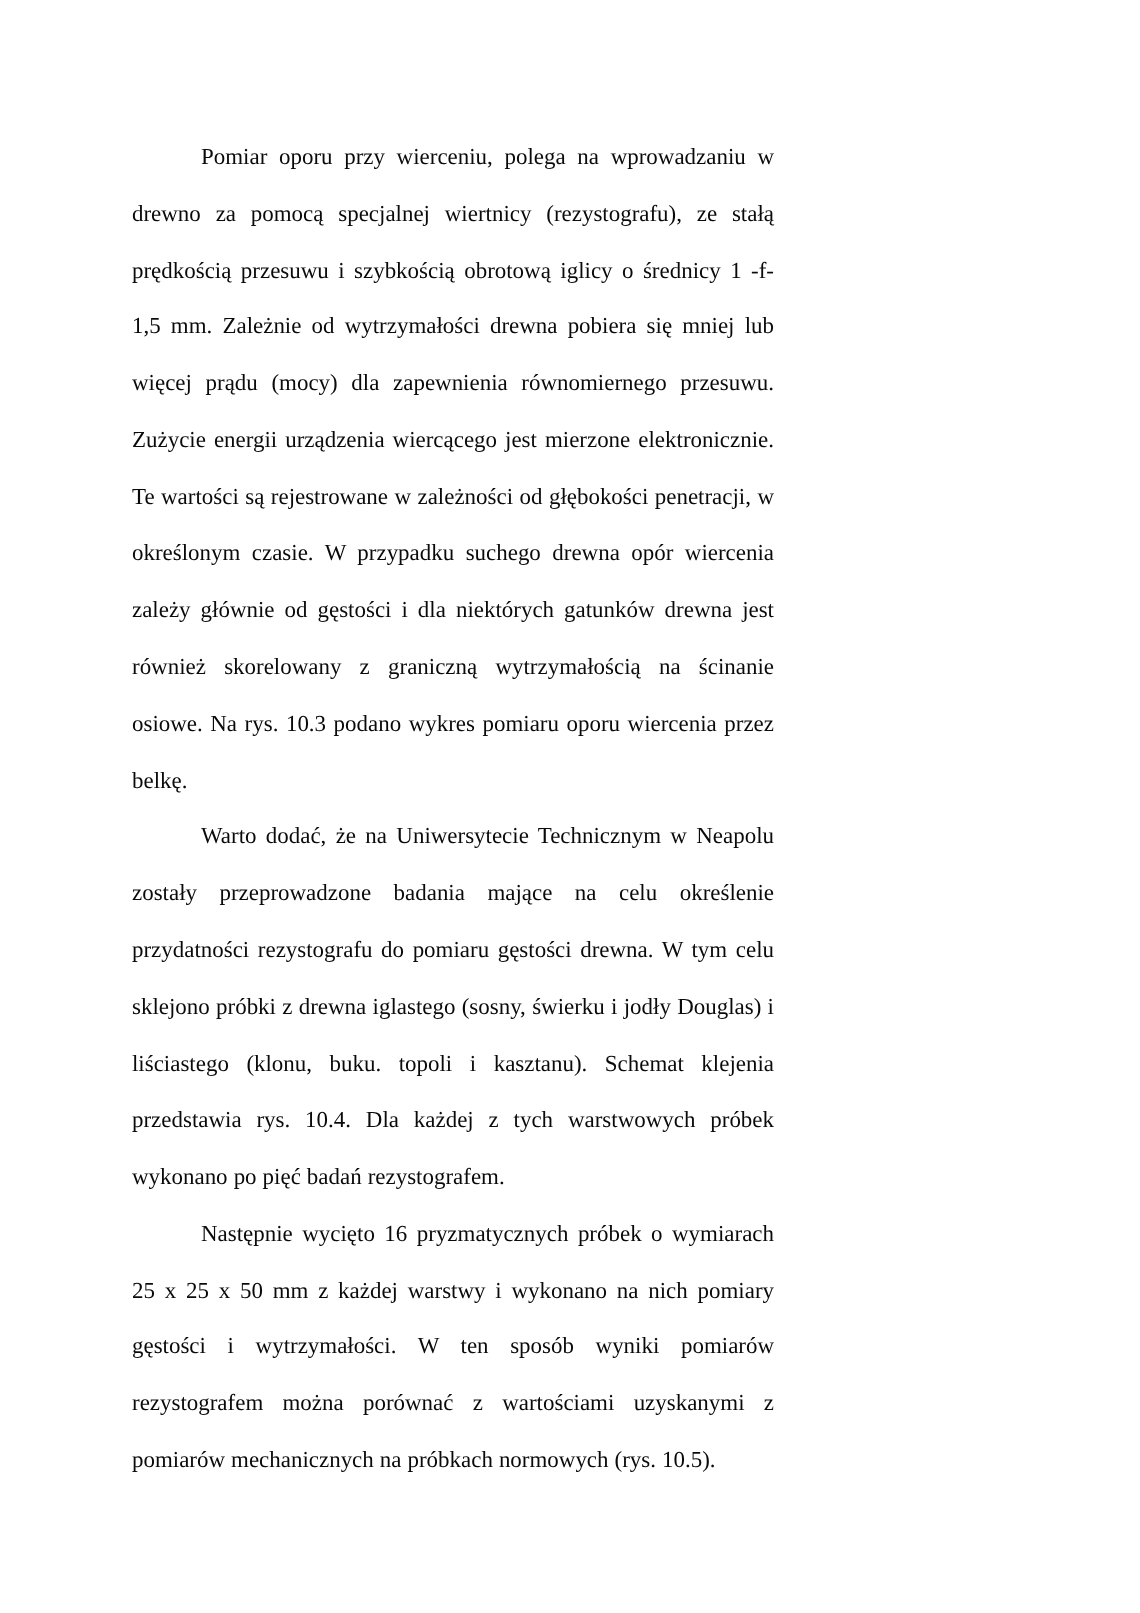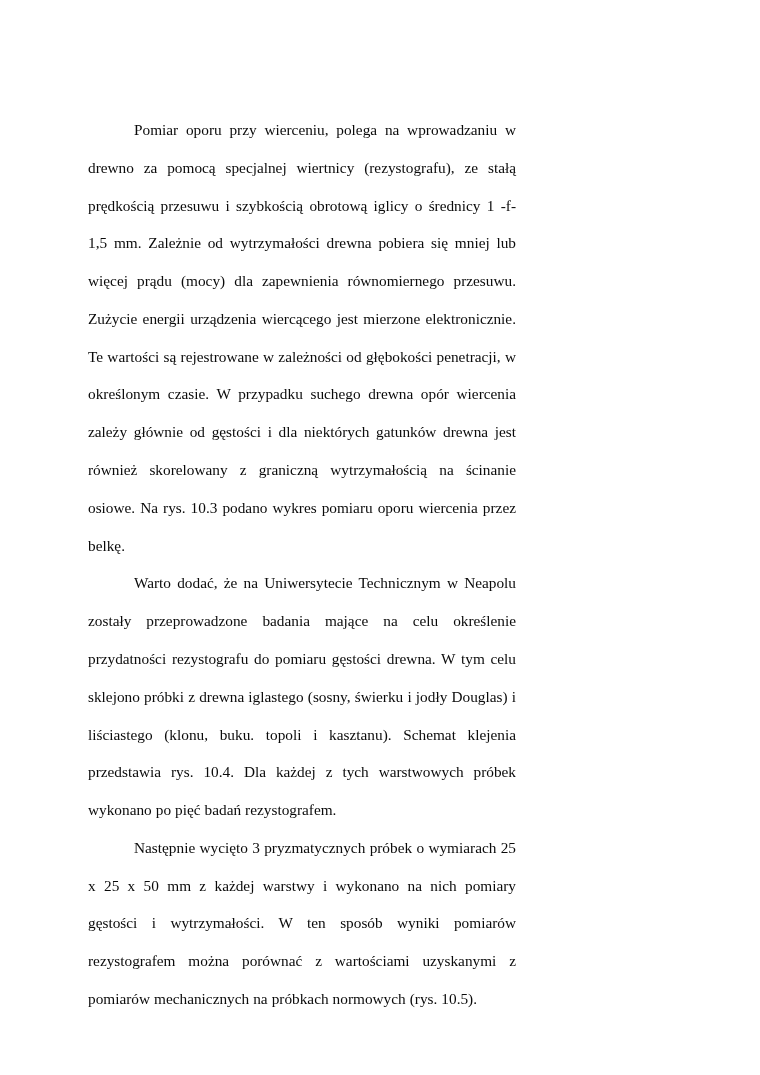--- a/index.html
+++ b/index.html
@@ -13,21 +13,21 @@
     font-family: "Liberation Serif", "DejaVu Serif", serif;
     color: #0a0a0a;
     overflow: hidden;
   }
   .page {
     position: relative;
     width: 604px;
     height: 1075px;
     background: #ffffff;
     box-sizing: border-box;
-    padding: 111px 88px 60px 88px;
+    padding: 86px 88px 60px 88px;
   }
   .doc-body {
     width: 100%;
   }
   p.para {
     margin: 0;
     font-size: 15.3px;
     line-height: 2.47;
     text-align: justify;
     text-justify: inter-word;
@@ -39,15 +39,15 @@
     margin-top: 0;
   }
 </style>
 </head>
 <body>
 
 <div class="page">
   <div class="doc-body">
     <p class="para">Pomiar oporu przy wierceniu, polega na wprowadzaniu w drewno za pomocą specjalnej wiertnicy (rezystografu), ze stałą prędkością przesuwu i szybkością obrotową iglicy o średnicy 1 -f- 1,5 mm. Zależnie od wytrzymałości drewna pobiera się mniej lub więcej prądu (mocy) dla zapewnienia równomiernego przesuwu. Zużycie energii urządzenia wiercącego jest mierzone elektronicznie. Te wartości są rejestrowane w zależności od głębokości penetracji, w określonym czasie. W przypadku suchego drewna opór wiercenia zależy głównie od gęstości i dla niektórych gatunków drewna jest również skorelowany z graniczną wytrzymałością na ścinanie osiowe. Na rys. 10.3 podano wykres pomiaru oporu wiercenia przez belkę.</p>
     <p class="para">Warto dodać, że na Uniwersytecie Technicznym w Neapolu zostały przeprowadzone badania mające na celu określenie przydatności rezystografu do pomiaru gęstości drewna. W tym celu sklejono próbki z drewna iglastego (sosny, świerku i jodły Douglas) i liściastego (klonu, buku. topoli i kasztanu). Schemat klejenia przedstawia rys. 10.4. Dla każdej z tych warstwowych próbek wykonano po pięć badań rezystografem.</p>
-    <p class="para">Następnie wycięto 3 pryzmatycznych próbek o wymiarach 25 x 25 x 50 mm z każdej warstwy i wykonano na nich pomiary gęstości i wytrzymałości. W ten sposób wyniki pomiarów rezystografem można porównać z wartościami uzyskanymi z pomiarów mechanicznych na próbkach normowych (rys. 10.5).</p>
+    <p class="para">Następnie wycięto 16 pryzmatycznych próbek o wymiarach 25 x 25 x 50 mm z każdej warstwy i wykonano na nich pomiary gęstości i wytrzymałości. W ten sposób wyniki pomiarów rezystografem można porównać z wartościami uzyskanymi z pomiarów mechanicznych na próbkach normowych (rys. 10.5).</p>
   </div>
 </div>
 
 </body></html>

